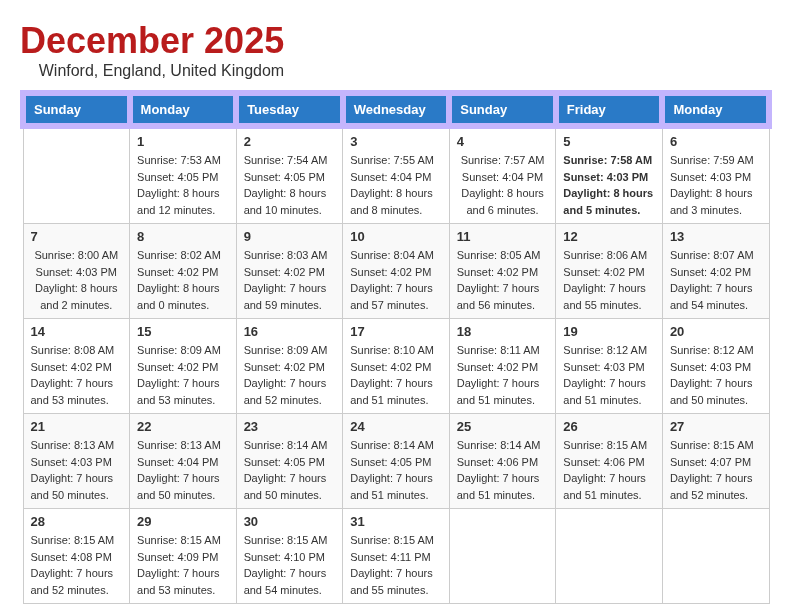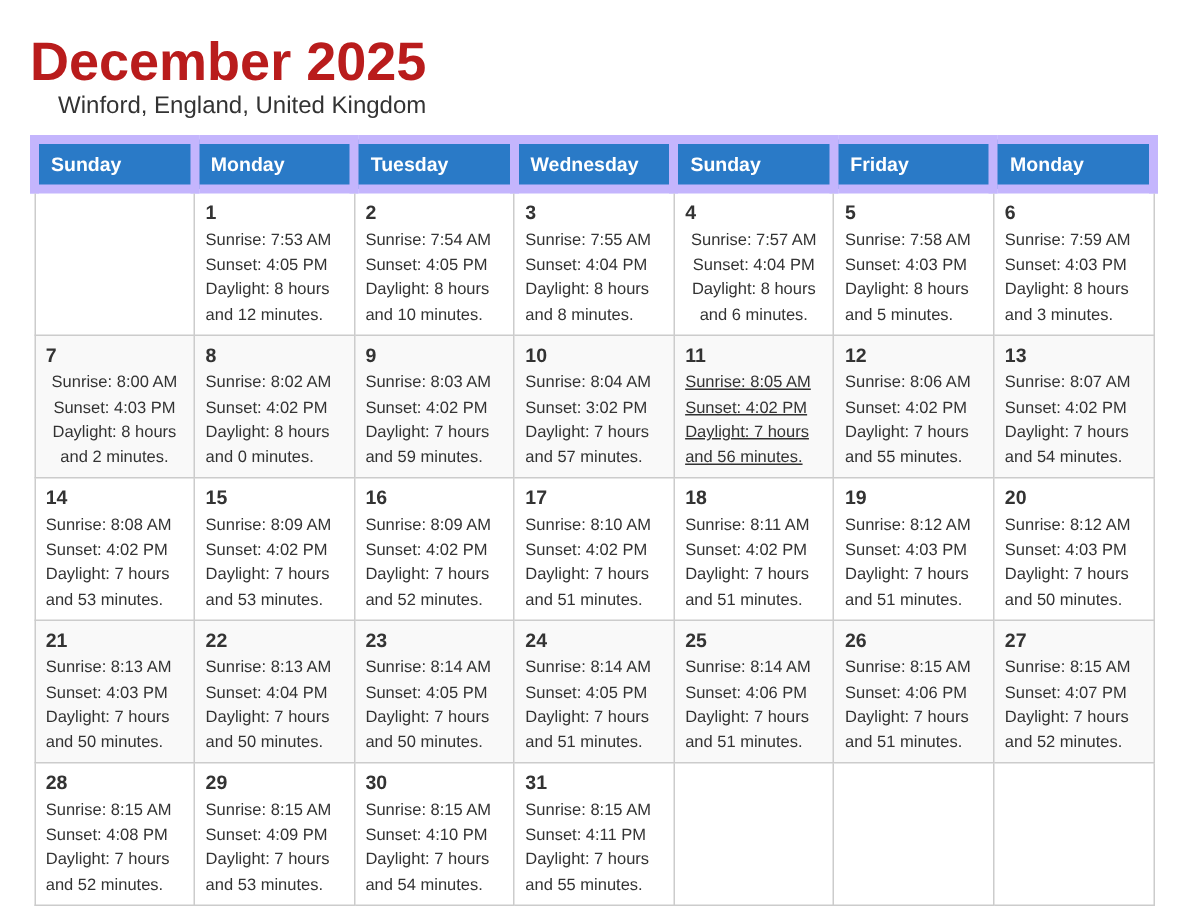--- a/index.html
+++ b/index.html
@@ -144,21 +144,21 @@
         </td>
         <td>
           <span class="day-number">4</span>
           <div class="day-info" style="white-space: pre-line; text-align: center;">Sunrise: 7:57 AM
 Sunset: 4:04 PM
 Daylight: 8 hours
 and 6 minutes.</div>
         </td>
         <td>
           <span class="day-number">5</span>
-          <div class="day-info" style="white-space: pre-line;">Sunrise: 7:58 AM
+          <div class="day-info" style="white-space: pre-line; font-weight: bold;">Sunrise: 7:58 AM
 Sunset: 4:03 PM
 Daylight: 8 hours
 and 5 minutes.</div>
         </td>
         <td>
           <span class="day-number">6</span>
           <div class="day-info" style="white-space: pre-line;">Sunrise: 7:59 AM
 Sunset: 4:03 PM
 Daylight: 8 hours
 and 3 minutes.</div>
@@ -182,27 +182,27 @@
         <td>
           <span class="day-number">9</span>
           <div class="day-info" style="white-space: pre-line;">Sunrise: 8:03 AM
 Sunset: 4:02 PM
 Daylight: 7 hours
 and 59 minutes.</div>
         </td>
         <td>
           <span class="day-number">10</span>
           <div class="day-info" style="white-space: pre-line;">Sunrise: 8:04 AM
-Sunset: 3:02 PM
+Sunset: 4:02 PM
 Daylight: 7 hours
 and 57 minutes.</div>
         </td>
         <td>
           <span class="day-number">11</span>
-          <div class="day-info" style="white-space: pre-line; text-decoration: underline;">Sunrise: 8:05 AM
+          <div class="day-info" style="white-space: pre-line;">Sunrise: 8:05 AM
 Sunset: 4:02 PM
 Daylight: 7 hours
 and 56 minutes.</div>
         </td>
         <td>
           <span class="day-number">12</span>
           <div class="day-info" style="white-space: pre-line;">Sunrise: 8:06 AM
 Sunset: 4:02 PM
 Daylight: 7 hours
 and 55 minutes.</div>

